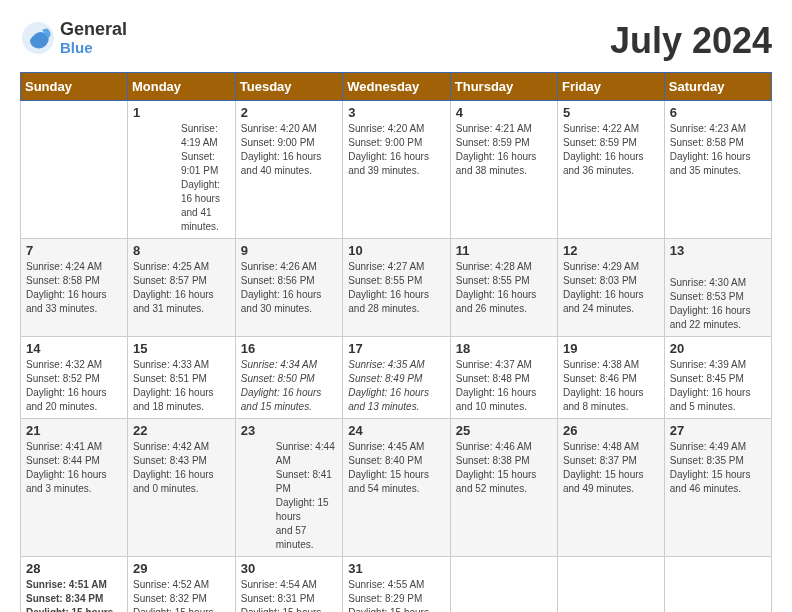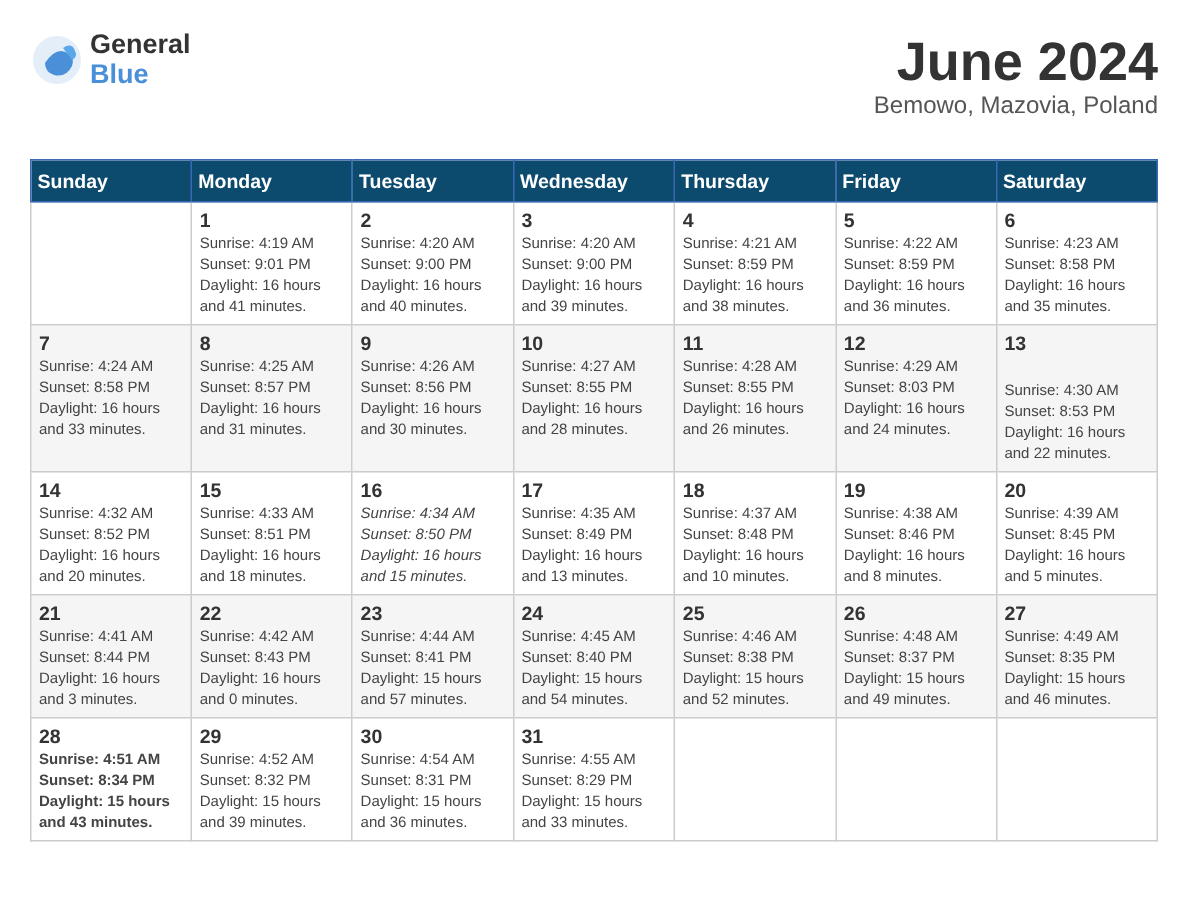--- a/index.html
+++ b/index.html
@@ -7,38 +7,38 @@
       font-family: Arial, sans-serif;
       background: #fff;
       width: 792px;
       min-height: 612px;
       padding: 20px;
     }
     .header {
       display: flex;
       justify-content: space-between;
       align-items: flex-start;
-      margin-bottom: 26px;
+      margin-bottom: 10px;
     }
     .logo {
       display: flex;
       align-items: center;
     }
     .logo-text {
       display: flex;
       flex-direction: column;
       line-height: 1.1;
     }
     .logo-general {
       font-size: 18px;
       font-weight: bold;
       color: #333;
     }
     .logo-blue {
-      font-size: 18px;
+      font-size: 15px;
       font-weight: bold;
       color: #4a90d9;
     }
     .title-block {
       text-align: right;
     }
     .month-title {
       font-size: 36px;
       font-weight: bold;
       color: #333;
@@ -46,21 +46,21 @@
     .location {
       font-size: 16px;
       color: #555;
     }
     .calendar {
       width: 100%;
       border-collapse: collapse;
       font-size: 11px;
     }
     .calendar thead tr th {
-      background-color: #0c4a6e;
+      background-color: #a16207;
       color: #fff;
       padding: 6px 4px;
       text-align: left;
       font-size: 13px;
       font-weight: bold;
       border: 1px solid #3a68b4;
     }
     .calendar tbody tr td {
       border: 1px solid #ccc;
       vertical-align: top;
@@ -98,43 +98,42 @@
         <path d="M10 20 Q18 8 26 14 Q30 17 28 22 Q24 30 16 28 Q10 26 10 20Z" fill="#4a90d9"></path>
         <path d="M22 10 Q28 6 30 12 Q32 16 28 18Z" fill="#5ba8e8"></path>
       </svg>
       <div class="logo-text" style="margin-left:4px;">
         <span class="logo-general">General</span>
         <span class="logo-blue">Blue</span>
       </div>
     </div>
   </div>
   <div class="title-block">
-    <div class="month-title">June 2024</div>
-    <div class="location">Bemowo, Mazovia, Poland</div>
+    <div class="month-title">July 2024</div>
   </div>
 </div>
 
 <table class="calendar">
   <thead>
     <tr>
     <th>Sunday</th>
         <th>Monday</th>
         <th>Tuesday</th>
         <th>Wednesday</th>
         <th>Thursday</th>
         <th>Friday</th>
         <th>Saturday</th>
       </tr>
   </thead>
   <tbody id="calendar-body">
   <tr>
         <td class="empty-cell"></td>
         <td>
           <div class="day-number">1</div>
-          <div class="day-info" style="white-space: pre-line;">Sunrise: 4:19 AM
+          <div class="day-info" style="white-space: pre-line; margin-left: 48px;">Sunrise: 4:19 AM
 Sunset: 9:01 PM
 Daylight: 16 hours
 and 41 minutes.</div>
         </td>
         <td>
           <div class="day-number">2</div>
           <div class="day-info" style="white-space: pre-line;">Sunrise: 4:20 AM
 Sunset: 9:00 PM
 Daylight: 16 hours
 and 40 minutes.</div>
@@ -236,21 +235,21 @@
         </td>
         <td>
           <div class="day-number">16</div>
           <div class="day-info" style="white-space: pre-line; font-style: italic;">Sunrise: 4:34 AM
 Sunset: 8:50 PM
 Daylight: 16 hours
 and 15 minutes.</div>
         </td>
         <td>
           <div class="day-number">17</div>
-          <div class="day-info" style="white-space: pre-line;">Sunrise: 4:35 AM
+          <div class="day-info" style="white-space: pre-line; font-style: italic;">Sunrise: 4:35 AM
 Sunset: 8:49 PM
 Daylight: 16 hours
 and 13 minutes.</div>
         </td>
         <td>
           <div class="day-number">18</div>
           <div class="day-info" style="white-space: pre-line;">Sunrise: 4:37 AM
 Sunset: 8:48 PM
 Daylight: 16 hours
 and 10 minutes.</div>
@@ -280,21 +279,21 @@
         </td>
         <td>
           <div class="day-number">22</div>
           <div class="day-info" style="white-space: pre-line;">Sunrise: 4:42 AM
 Sunset: 8:43 PM
 Daylight: 16 hours
 and 0 minutes.</div>
         </td>
         <td>
           <div class="day-number">23</div>
-          <div class="day-info" style="white-space: pre-line;">Sunrise: 4:44 AM
+          <div class="day-info" style="white-space: pre-line; margin-left: 35px;">Sunrise: 4:44 AM
 Sunset: 8:41 PM
 Daylight: 15 hours
 and 57 minutes.</div>
         </td>
         <td>
           <div class="day-number">24</div>
           <div class="day-info" style="white-space: pre-line;">Sunrise: 4:45 AM
 Sunset: 8:40 PM
 Daylight: 15 hours
 and 54 minutes.</div>

